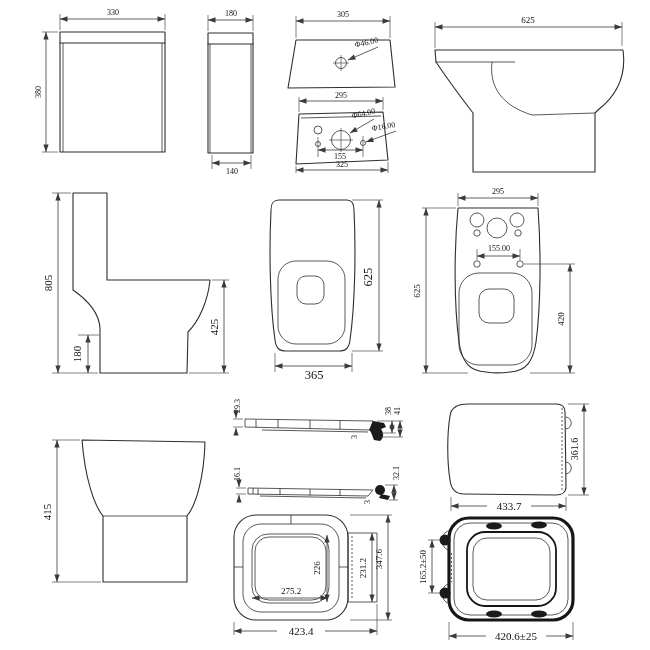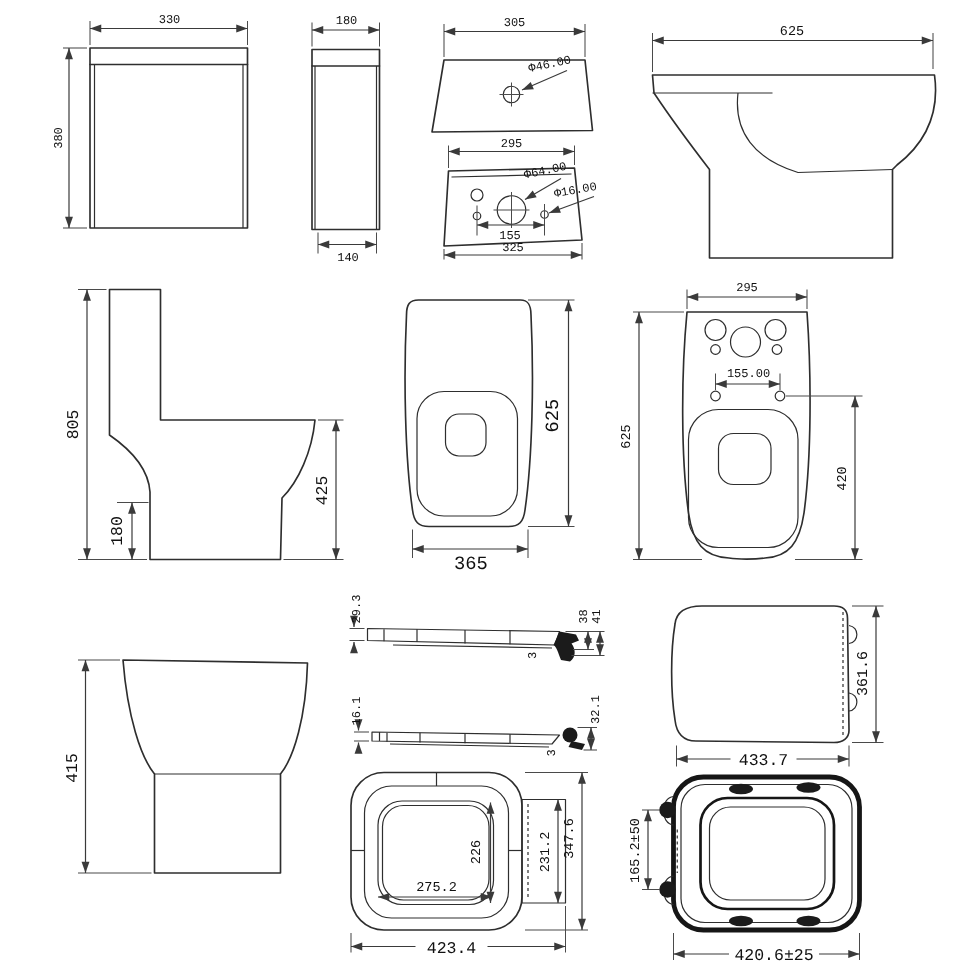--- a/index.html
+++ b/index.html
@@ -1,17 +1,17 @@
 <!DOCTYPE html>
 <html><head>
 <meta charset="utf-8">
 <style>
   html,body{margin:0;padding:0;background:#ffffff;}
   #stage{position:relative;width:650px;height:650px;background:#ffffff;overflow:hidden;
-         font-family:Liberation Mono, monospace;}
+         font-family:Liberation Serif, serif;}
   svg{position:absolute;left:0;top:0;}
   .ln{fill:none;stroke:#2e2e2e;stroke-width:1.1;stroke-linejoin:round;stroke-linecap:round;}
   .lw{fill:none;stroke:#2e2e2e;stroke-width:0.8;stroke-linejoin:round;}
   .thick{fill:none;stroke:#161616;stroke-width:3.2;stroke-linejoin:round;}
   .mid{fill:none;stroke:#161616;stroke-width:1.8;}
   .dim{fill:none;stroke:#3a3a3a;stroke-width:0.8;}
   .ext{fill:none;stroke:#4a4a4a;stroke-width:0.7;}
   .dash{fill:none;stroke:#2e2e2e;stroke-width:0.8;stroke-dasharray:2,2;}
   .blk{fill:#1b1b1b;stroke:none;}
   text{fill:#111;text-anchor:middle;}

